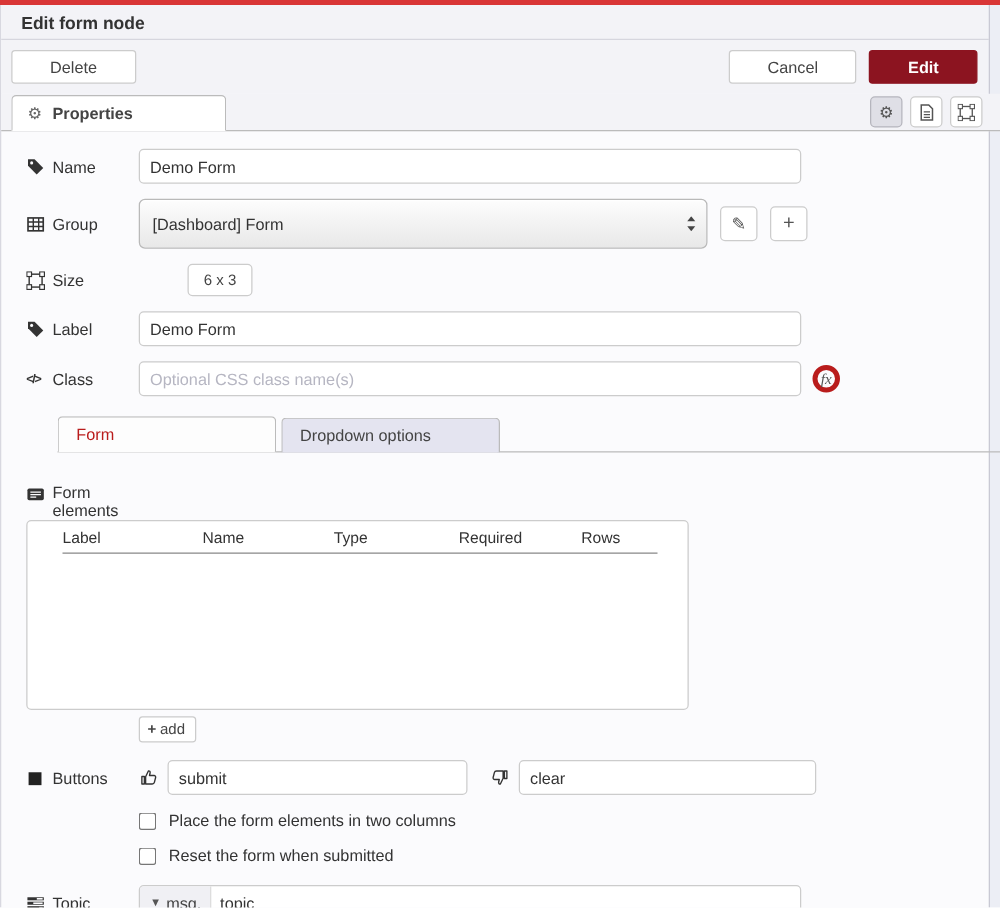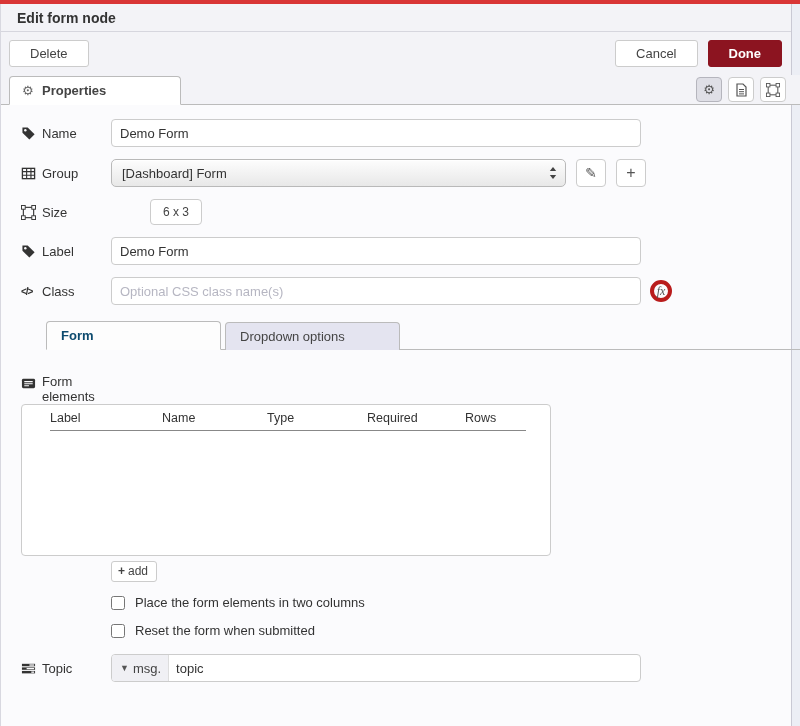--- a/index.html
+++ b/index.html
@@ -15,21 +15,21 @@
   .dialog-header {
     background:#f3f3f7; border-bottom:1px solid #d6d6de;
     padding:6px 0 5px 16px; font-weight:bold; font-size:14px; color:#333;
   }
   .button-bar {
     background:#f3f3f7; padding:8px 18px 8px 8px;
     display:flex; justify-content:space-between; align-items:center;
   }
   .btn {
     display:inline-block; background:#fff; border:1px solid #ccc; border-radius:3px;
-    padding:5px 20px; font-size:13px; color:#444; cursor:pointer;
+    padding:5px 30px; font-size:13px; color:#444; cursor:pointer;
   }
   .btn-primary { background:#8c1420; border-color:#8c1420; color:#fff; font-weight:bold; }
   .bar-right { display:flex; gap:10px; }
 
   .tab-bar {
     background:#f3f3f7; height:30px; border-bottom:1px solid #bbb;
     position:relative; padding-left:8px;
   }
   .main-tab {
     position:absolute; left:8px; bottom:-1px; width:172px; height:29px;
@@ -49,21 +49,21 @@
   .row-label { width:90px; display:flex; align-items:flex-start; gap:6px; color:#333; flex:none; }
   .row-label .lbl-txt { line-height:15px; }
   .icon16 { width:15px; height:15px; flex:none; display:inline-block; margin-top:0px; }
   .txt-input {
     width:530px; height:28px; border:1px solid #ccc; border-radius:4px;
     padding:4px 8px; font-size:13px; font-family:inherit; color:#333; background:#fff;
   }
   .txt-input::placeholder { color:#b6b6c2; }
 
   .select-box {
-    width:455px; height:28px; border:1px solid #b9b9b9; border-radius:5px;
+    width:455px; height:40px; border:1px solid #b9b9b9; border-radius:5px;
     background:linear-gradient(#fdfdfd,#e8e8e8);
     display:flex; align-items:center; justify-content:space-between;
     padding:0 8px 0 10px; cursor:pointer;
     box-shadow:inset 0 1px 0 #fff;
   }
   .sq-btn {
     width:30px; height:28px; border:1px solid #ccc; border-radius:4px; background:#fff;
     display:flex; align-items:center; justify-content:center; font-size:14px; color:#555;
     margin-left:10px; cursor:pointer;
   }
@@ -76,21 +76,21 @@
     display:flex; align-items:center; justify-content:center; margin-left:9px;
     font-family:"Liberation Serif","DejaVu Serif",serif; font-style:italic; font-size:12px; color:#555;
   }
 
   .sub-tabs { margin:16px 0 0 25px; height:29px; border-bottom:1px solid #bbb; position:relative; width:755px; }
   .sub-tab {
     position:absolute; bottom:-1px; height:29px; width:175px;
     border:1px solid #bbb; border-radius:4px 4px 0 0;
     display:flex; align-items:center; padding-left:14px; cursor:pointer;
   }
-  .sub-tab.active { left:0; background:#fdfdfd; border-bottom-color:#fdfdfd; font-weight:bold; color:#0c4a6e; }
+  .sub-tab.active { left:0; background:#fdfdfd; border-bottom-color:#fdfdfd; font-weight:normal; color:#b91c1c; }
   .sub-tab.inactive { left:179px; background:#e4e4f0; color:#444; border-bottom:none; height:28px; }
 
   .elements-section { display:flex; margin:24px 0 0 0;flex-direction:column; }
   .elements-label { width:90px; display:flex; gap:6px; flex:none; }
   .el-box {
     width:530px; height:152px; border:1px solid #ccc; border-radius:4px; background:#fff;
   }
   .el-head {
     display:flex; margin:6px 24px 0 28px; padding-bottom:5px; border-bottom:1px solid #888;
     font-size:12.5px; color:#333;
@@ -133,21 +133,21 @@
 <div class="red-bar"></div>
 <div class="tray">
   <div class="right-gutter"></div>
 
   <div class="dialog-header">Edit form node</div>
 
   <div class="button-bar">
     <button class="btn">Delete</button>
     <div class="bar-right">
       <button class="btn">Cancel</button>
-      <button class="btn btn-primary">Done</button>
+      <button class="btn btn-primary">Edit</button>
     </div>
   </div>
 
   <div class="tab-bar">
     <div class="main-tab">
       <span class="icon16" style="width:13px;height:13px;font-size:13px;line-height:13px;color:#666;">⚙</span>
       <span>Properties</span>
     </div>
     <div class="tray-icons">
       <div class="mini-btn active">
@@ -268,20 +268,40 @@
         </div>
       </div>
     </div>
     <div>
       <button class="add-btn">
         <span style="font-weight:bold;">+</span>
         <span>add</span>
       </button>
     </div>
 
+    <div class="buttons-row">
+      <div class="row-label">
+        <svg class="icon16" viewBox="0 0 16 16">
+            <rect x="2" y="3" width="11" height="11" fill="#222"></rect>
+          </svg>
+        <span class="lbl-txt">Buttons</span>
+      </div>
+      <svg class="thumb" viewBox="0 0 16 16">
+          <path d="M2.5 7.2h2v6h-2z M5.5 13.2V7.4l2.2-4.6c.9-.2 1.6.5 1.4 1.4L8.6 6.4h3.6c.9 0 1.5.8 1.3 1.6l-1 3.9c-.2.8-.9 1.3-1.7 1.3z" fill="none" stroke="#333" stroke-width="1.1" stroke-linejoin="round"></path>
+        </svg>
+      <input class="txt-input submit-input" type="text" value="submit" style="">
+      <div class="clear-wrap">
+        <svg class="thumb" viewBox="0 0 16 16">
+            <g transform="rotate(180 8 8)">
+              <path d="M2.5 7.2h2v6h-2z M5.5 13.2V7.4l2.2-4.6c.9-.2 1.6.5 1.4 1.4L8.6 6.4h3.6c.9 0 1.5.8 1.3 1.6l-1 3.9c-.2.8-.9 1.3-1.7 1.3z" fill="none" stroke="#333" stroke-width="1.1" stroke-linejoin="round"></path>
+            </g>
+          </svg>
+        <input class="txt-input clear-input" type="text" value="clear" style="">
+      </div>
+    </div>
 
     <div class="cb-row">
       <input type="checkbox" style="">
       <span>Place the form elements in two columns</span>
     </div>
     <div class="cb-row">
       <input type="checkbox" style="">
       <span>Reset the form when submitted</span>
     </div>
 

